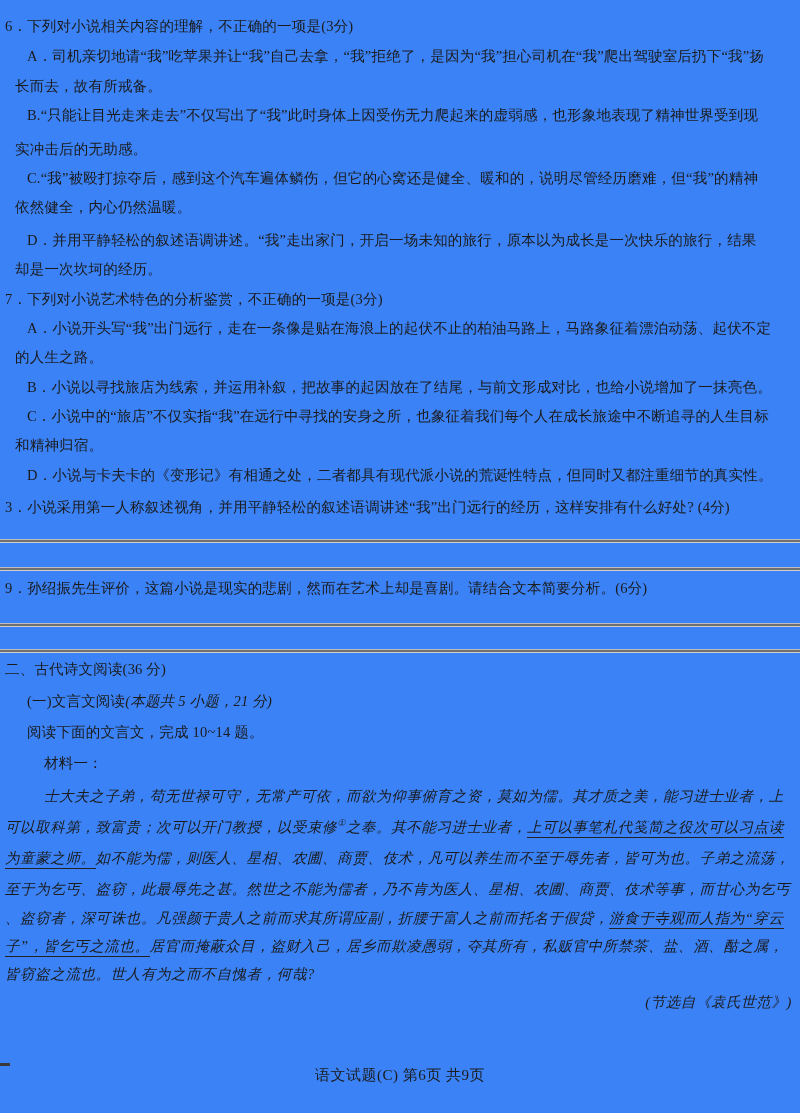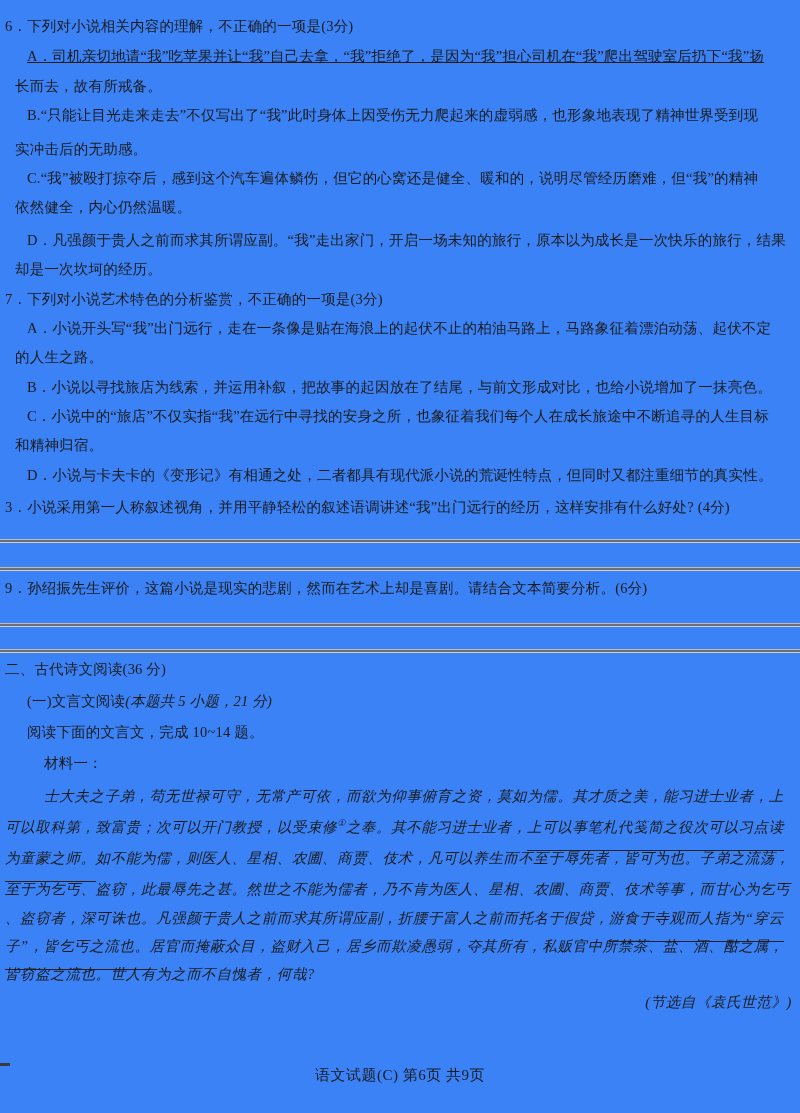--- a/index.html
+++ b/index.html
@@ -15,46 +15,46 @@
   .line{
     position:absolute;
     white-space:nowrap;
     font-size:14.5px;
     line-height:20px;
     letter-spacing:0.2px;
   }
   .line .b{font-weight:normal;}
   .line .k{font-style:italic;}
   .kai{font-style:italic;font-size:14.5px;letter-spacing:0.6px;}
-  .line .u{border-bottom:1.2px solid #222;padding-bottom:15px;}
+  .line .u{border-bottom:1.2px solid #222;padding-bottom:2px;}
   .line .sup{font-size:9px;vertical-align:super;line-height:0;}
   .rule{
     position:absolute;left:0;width:100%;height:2px;
     background:#6f6f6f;
     border-top:1px solid #bdbdbd;border-bottom:1px solid #cfcfcf;
   }
   .tick{position:absolute;background:#3a3a3a;}
   .footer{
     position:absolute;left:0;width:100%;
     text-align:center;font-size:15px;letter-spacing:0.5px;
   }
 </style>
 </head>
 <body>
 
 <div class="page">
   <div id="content-layer">
       <div class="line" style="top: 16px; left: 5px;"><span>6．下列对小说相关内容的理解，不正确的一项是(3分)</span></div>
-      <div class="line" style="top: 46px; left: 27px; text-decoration: underline;"><span>A．司机亲切地请“我”吃苹果并让“我”自己去拿，“我”拒绝了，是因为“我”担心司机在“我”爬出驾驶室后扔下“我”扬</span></div>
+      <div class="line" style="top: 46px; left: 27px;"><span>A．司机亲切地请“我”吃苹果并让“我”自己去拿，“我”拒绝了，是因为“我”担心司机在“我”爬出驾驶室后扔下“我”扬</span></div>
       <div class="line" style="top: 76px; left: 15px;"><span>长而去，故有所戒备。</span></div>
       <div class="line" style="top: 105px; left: 27px;"><span>B.“只能让目光走来走去”不仅写出了“我”此时身体上因受伤无力爬起来的虚弱感，也形象地表现了精神世界受到现</span></div>
       <div class="line" style="top: 139px; left: 15px;"><span>实冲击后的无助感。</span></div>
       <div class="line" style="top: 168px; left: 27px;"><span>C.“我”被殴打掠夺后，感到这个汽车遍体鳞伤，但它的心窝还是健全、暖和的，说明尽管经历磨难，但“我”的精神</span></div>
       <div class="line" style="top: 197px; left: 15px;"><span>依然健全，内心仍然温暖。</span></div>
-      <div class="line" style="top: 230px; left: 27px;"><span>D．凡强颜于贵人之前而求其所谓应副。“我”走出家门，开启一场未知的旅行，原本以为成长是一次快乐的旅行，结果</span></div>
+      <div class="line" style="top: 230px; left: 27px;"><span>D．并用平静轻松的叙述语调讲述。“我”走出家门，开启一场未知的旅行，原本以为成长是一次快乐的旅行，结果</span></div>
       <div class="line" style="top: 259px; left: 15px;"><span>却是一次坎坷的经历。</span></div>
       <div class="line" style="top: 289px; left: 5px;"><span>7．下列对小说艺术特色的分析鉴赏，不正确的一项是(3分)</span></div>
       <div class="line" style="top: 318px; left: 27px;"><span>A．小说开头写“我”出门远行，走在一条像是贴在海浪上的起伏不止的柏油马路上，马路象征着漂泊动荡、起伏不定</span></div>
       <div class="line" style="top: 347px; left: 15px;"><span>的人生之路。</span></div>
       <div class="line" style="top: 377px; left: 27px;"><span>B．小说以寻找旅店为线索，并运用补叙，把故事的起因放在了结尾，与前文形成对比，也给小说增加了一抹亮色。</span></div>
       <div class="line" style="top: 406px; left: 27px;"><span>C．小说中的“旅店”不仅实指“我”在远行中寻找的安身之所，也象征着我们每个人在成长旅途中不断追寻的人生目标</span></div>
       <div class="line" style="top: 435px; left: 15px;"><span>和精神归宿。</span></div>
       <div class="line" style="top: 465px; left: 27px;"><span>D．小说与卡夫卡的《变形记》有相通之处，二者都具有现代派小说的荒诞性特点，但同时又都注重细节的真实性。</span></div>
       <div class="line" style="top: 497px; left: 5px;"><span>3．小说采用第一人称叙述视角，并用平静轻松的叙述语调讲述“我”出门远行的经历，这样安排有什么好处? (4分)</span></div>
       <div class="line" style="top: 578px; left: 5px;"><span>9．孙绍振先生评价，这篇小说是现实的悲剧，然而在艺术上却是喜剧。请结合文本简要分析。(6分)</span></div>

